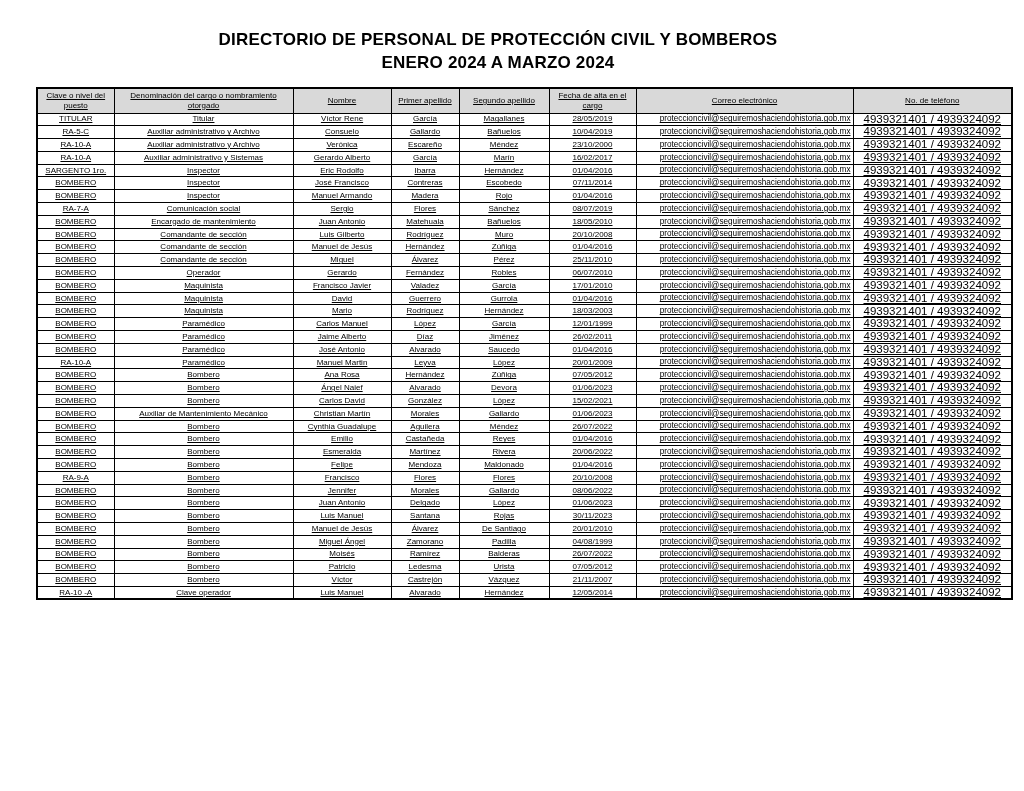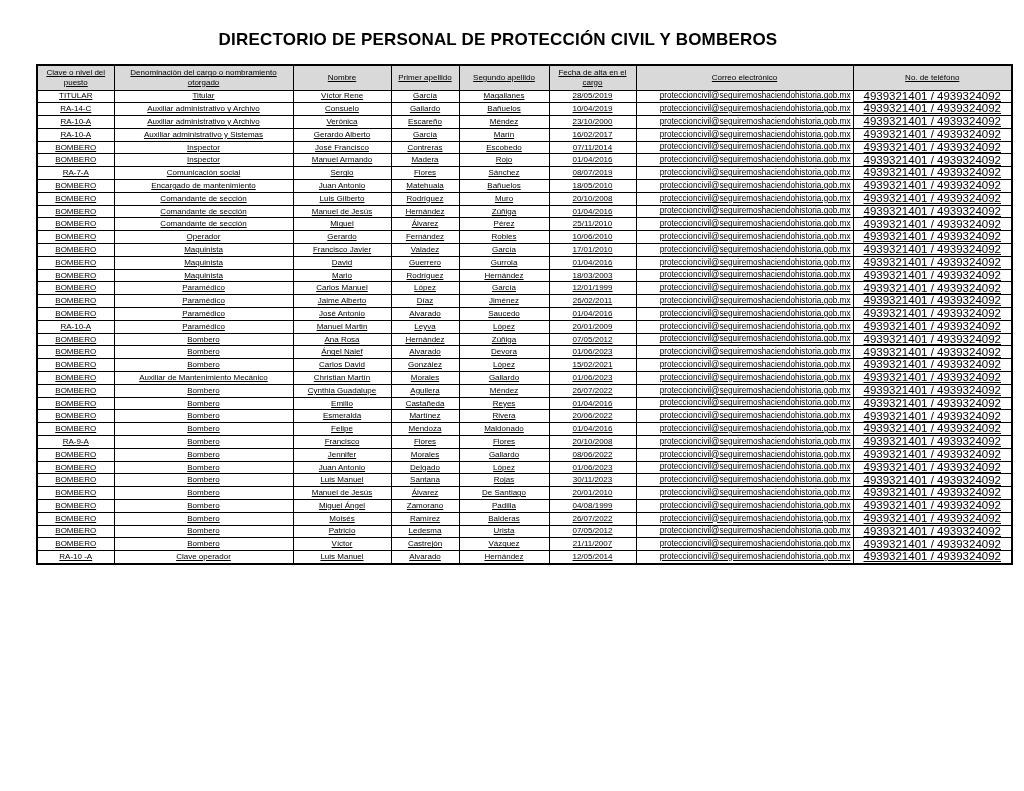--- a/index.html
+++ b/index.html
@@ -61,20 +61,21 @@
     border-radius: 6px;
   }
 </style>
 </head>
 <body>
 
 <div class="page">
 
   <div class="title-block">
     <div>DIRECTORIO DE PERSONAL DE PROTECCIÓN CIVIL Y BOMBEROS</div>
+    <div>ENERO 2024 A MARZO 2024</div>
   </div>
 
   <table class="directory">
     <colgroup>
       <col style="width:77px">
       <col style="width:179px">
       <col style="width:98px">
       <col style="width:68px">
       <col style="width:90px">
       <col style="width:87px">
@@ -98,21 +99,21 @@
           <td class="c0">TITULAR</td>
           <td class="c1">Titular</td>
           <td class="c2">Víctor Rene</td>
           <td class="c3">García</td>
           <td class="c4">Magallanes</td>
           <td class="c5">28/05/2019</td>
           <td class="c6">proteccioncivil@seguiremoshaciendohistoria.gob.mx</td>
           <td class="c7">4939321401 / 4939324092</td>
         </tr>
         <tr>
-          <td class="c0">RA-14-C</td>
+          <td class="c0">RA-5-C</td>
           <td class="c1">Auxiliar administrativo y Archivo</td>
           <td class="c2">Consuelo</td>
           <td class="c3">Gallardo</td>
           <td class="c4">Bañuelos</td>
           <td class="c5">10/04/2019</td>
           <td class="c6">proteccioncivil@seguiremoshaciendohistoria.gob.mx</td>
           <td class="c7">4939321401 / 4939324092</td>
         </tr>
         <tr>
           <td class="c0">RA-10-A</td>
@@ -128,20 +129,30 @@
           <td class="c0">RA-10-A</td>
           <td class="c1">Auxiliar administrativo y Sistemas</td>
           <td class="c2">Gerardo Alberto</td>
           <td class="c3">García</td>
           <td class="c4">Marín</td>
           <td class="c5">16/02/2017</td>
           <td class="c6">proteccioncivil@seguiremoshaciendohistoria.gob.mx</td>
           <td class="c7">4939321401 / 4939324092</td>
         </tr>
         <tr>
+          <td class="c0">SARGENTO 1ro.</td>
+          <td class="c1">Inspector</td>
+          <td class="c2">Eric Rodolfo</td>
+          <td class="c3">Ibarra</td>
+          <td class="c4">Hernández</td>
+          <td class="c5">01/04/2016</td>
+          <td class="c6">proteccioncivil@seguiremoshaciendohistoria.gob.mx</td>
+          <td class="c7">4939321401 / 4939324092</td>
+        </tr>
+        <tr>
           <td class="c0">BOMBERO</td>
           <td class="c1">Inspector</td>
           <td class="c2">José Francisco</td>
           <td class="c3">Contreras</td>
           <td class="c4">Escobedo</td>
           <td class="c5">07/11/2014</td>
           <td class="c6">proteccioncivil@seguiremoshaciendohistoria.gob.mx</td>
           <td class="c7">4939321401 / 4939324092</td>
         </tr>
         <tr>
@@ -203,21 +214,21 @@
           <td class="c5">25/11/2010</td>
           <td class="c6">proteccioncivil@seguiremoshaciendohistoria.gob.mx</td>
           <td class="c7">4939321401 / 4939324092</td>
         </tr>
         <tr>
           <td class="c0">BOMBERO</td>
           <td class="c1">Operador</td>
           <td class="c2">Gerardo</td>
           <td class="c3">Fernández</td>
           <td class="c4">Robles</td>
-          <td class="c5">10/06/2010</td>
+          <td class="c5">06/07/2010</td>
           <td class="c6">proteccioncivil@seguiremoshaciendohistoria.gob.mx</td>
           <td class="c7">4939321401 / 4939324092</td>
         </tr>
         <tr>
           <td class="c0">BOMBERO</td>
           <td class="c1">Maquinista</td>
           <td class="c2">Francisco Javier</td>
           <td class="c3">Valadez</td>
           <td class="c4">García</td>
           <td class="c5">17/01/2010</td>

